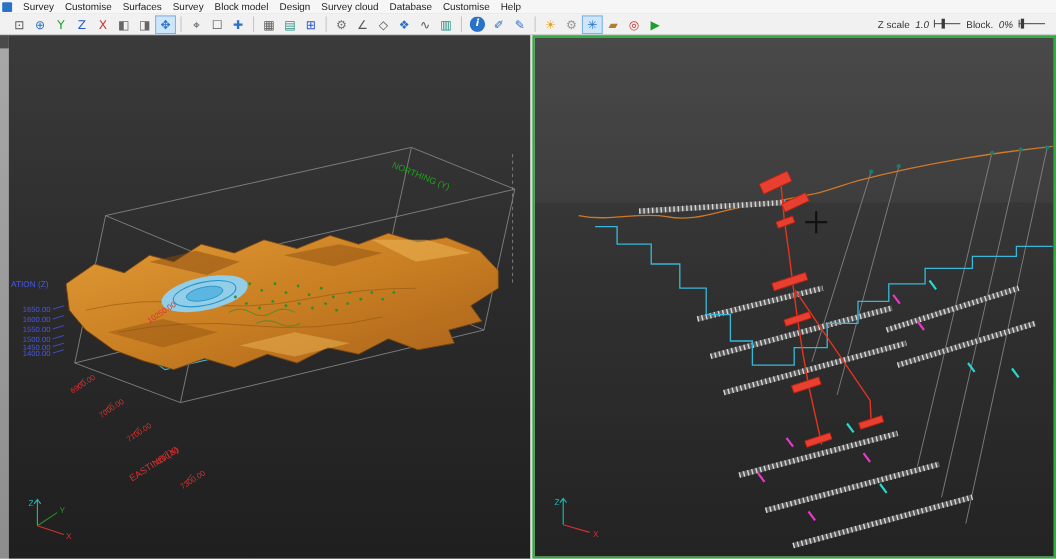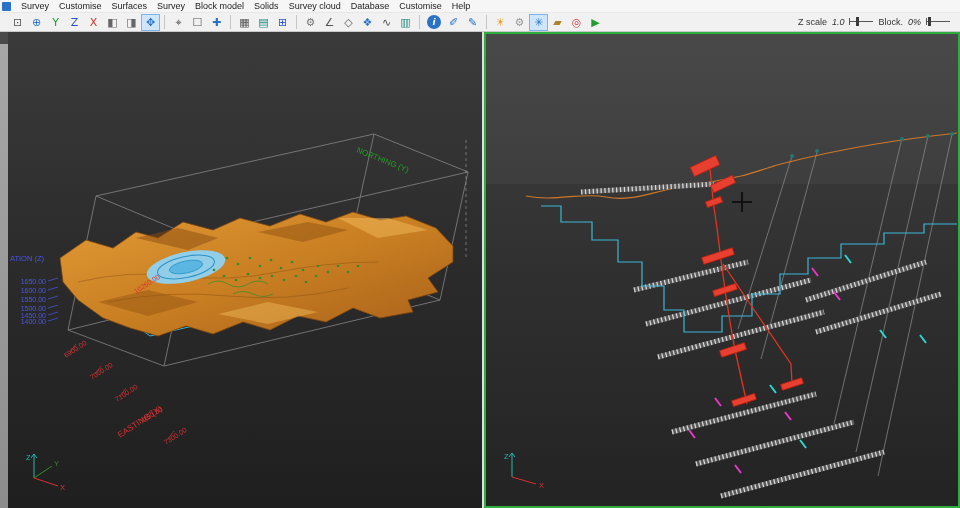--- a/index.html
+++ b/index.html
@@ -45,21 +45,21 @@
 <div class="app">
 
   <div class="menubar">
     <span class="app-icon"></span>
     <nav class="menu" id="menu">
         <span class="menu-item">Survey</span>
         <span class="menu-item">Customise</span>
         <span class="menu-item">Surfaces</span>
         <span class="menu-item">Survey</span>
         <span class="menu-item">Block model</span>
-        <span class="menu-item">Solids</span>
+        <span class="menu-item">Design</span>
         <span class="menu-item">Survey cloud</span>
         <span class="menu-item">Database</span>
         <span class="menu-item">Customise</span>
         <span class="menu-item">Help</span>
       </nav>
   </div>
 
   <div class="toolbar">
     <div id="tb-groups">
         <button class="tb-btn" style="color: rgb(85, 85, 85);">⊡</button>

